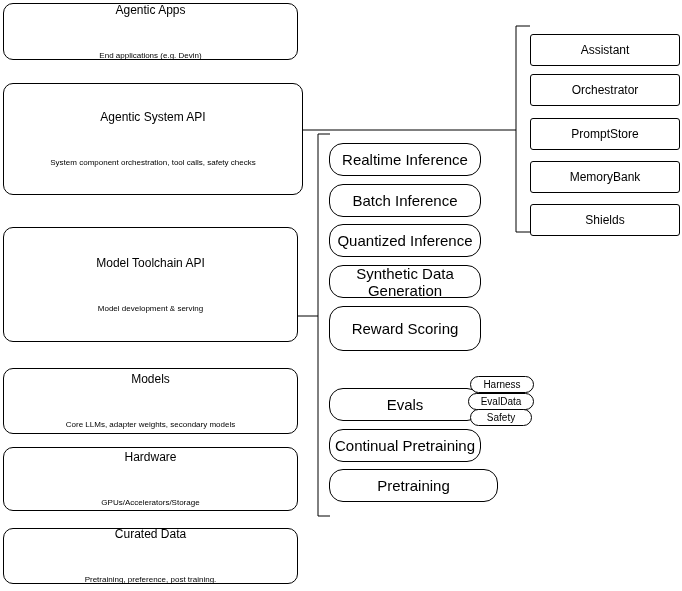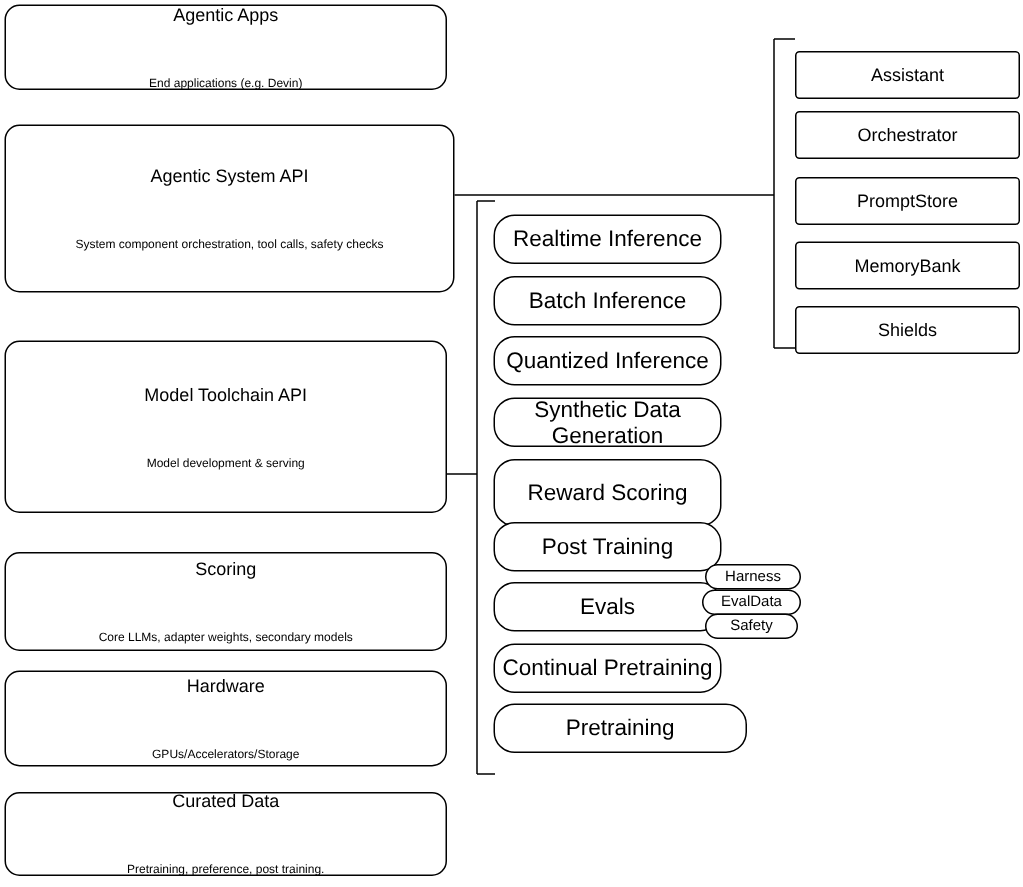--- a/index.html
+++ b/index.html
@@ -93,40 +93,39 @@
     <div class="title">Agentic System API</div>
     <div class="sub">System component orchestration, tool calls, safety checks</div>
   </div>
 
   <div class="node stack-node" style="left:3px; top:227px; width:295px; height:115px;">
     <div class="title">Model Toolchain API</div>
     <div class="sub">Model development &amp; serving</div>
   </div>
 
   <div class="node stack-node" style="left:3px; top:368px; width:295px; height:66px;">
-    <div class="title">Scoring</div>
+    <div class="title">Models</div>
     <div class="sub">Core LLMs, adapter weights, secondary models</div>
   </div>
 
   <div class="node stack-node" style="left:3px; top:447px; width:295px; height:64px;">
     <div class="title">Hardware</div>
     <div class="sub">GPUs/Accelerators/Storage</div>
   </div>
 
   <div class="node stack-node" style="left:3px; top:528px; width:295px; height:56px;">
     <div class="title">Curated Data</div>
     <div class="sub">Pretraining, preference, post training.</div>
   </div>
 
   <div class="node mid-node" style="left:329px; top:143px; width:152px; height:33px;">Realtime Inference</div>
   <div class="node mid-node" style="left:329px; top:184px; width:152px; height:33px;">Batch Inference</div>
   <div class="node mid-node" style="left:329px; top:224px; width:152px; height:33px;">Quantized Inference</div>
   <div class="node mid-node" style="left:329px; top:265px; width:152px; height:33px;">Synthetic Data Generation</div>
   <div class="node mid-node" style="left:329px; top:306px; width:152px; height:45px;">Reward Scoring</div>
-  <div class="node mid-node" style="left:329px; top:348px; width:152px; height:33px;">Post Training</div>
   <div class="node mid-node" style="left:329px; top:388px; width:152px; height:33px;">Evals</div>
   <div class="node mid-node" style="left:329px; top:429px; width:152px; height:33px;">Continual Pretraining</div>
   <div class="node mid-node" style="left:329px; top:469px; width:169px; height:33px;">Pretraining</div>
 
   <div class="node pill-node" style="left:470px; top:376px; width:64px; height:17px;">Harness</div>
   <div class="node pill-node" style="left:468px; top:393px; width:66px; height:17px;">EvalData</div>
   <div class="node pill-node" style="left:470px; top:409px; width:62px; height:17px;">Safety</div>
 
   <div class="node right-node" style="left:530px; top:34px; width:150px; height:32px;">Assistant</div>
   <div class="node right-node" style="left:530px; top:74px; width:150px; height:32px;">Orchestrator</div>

